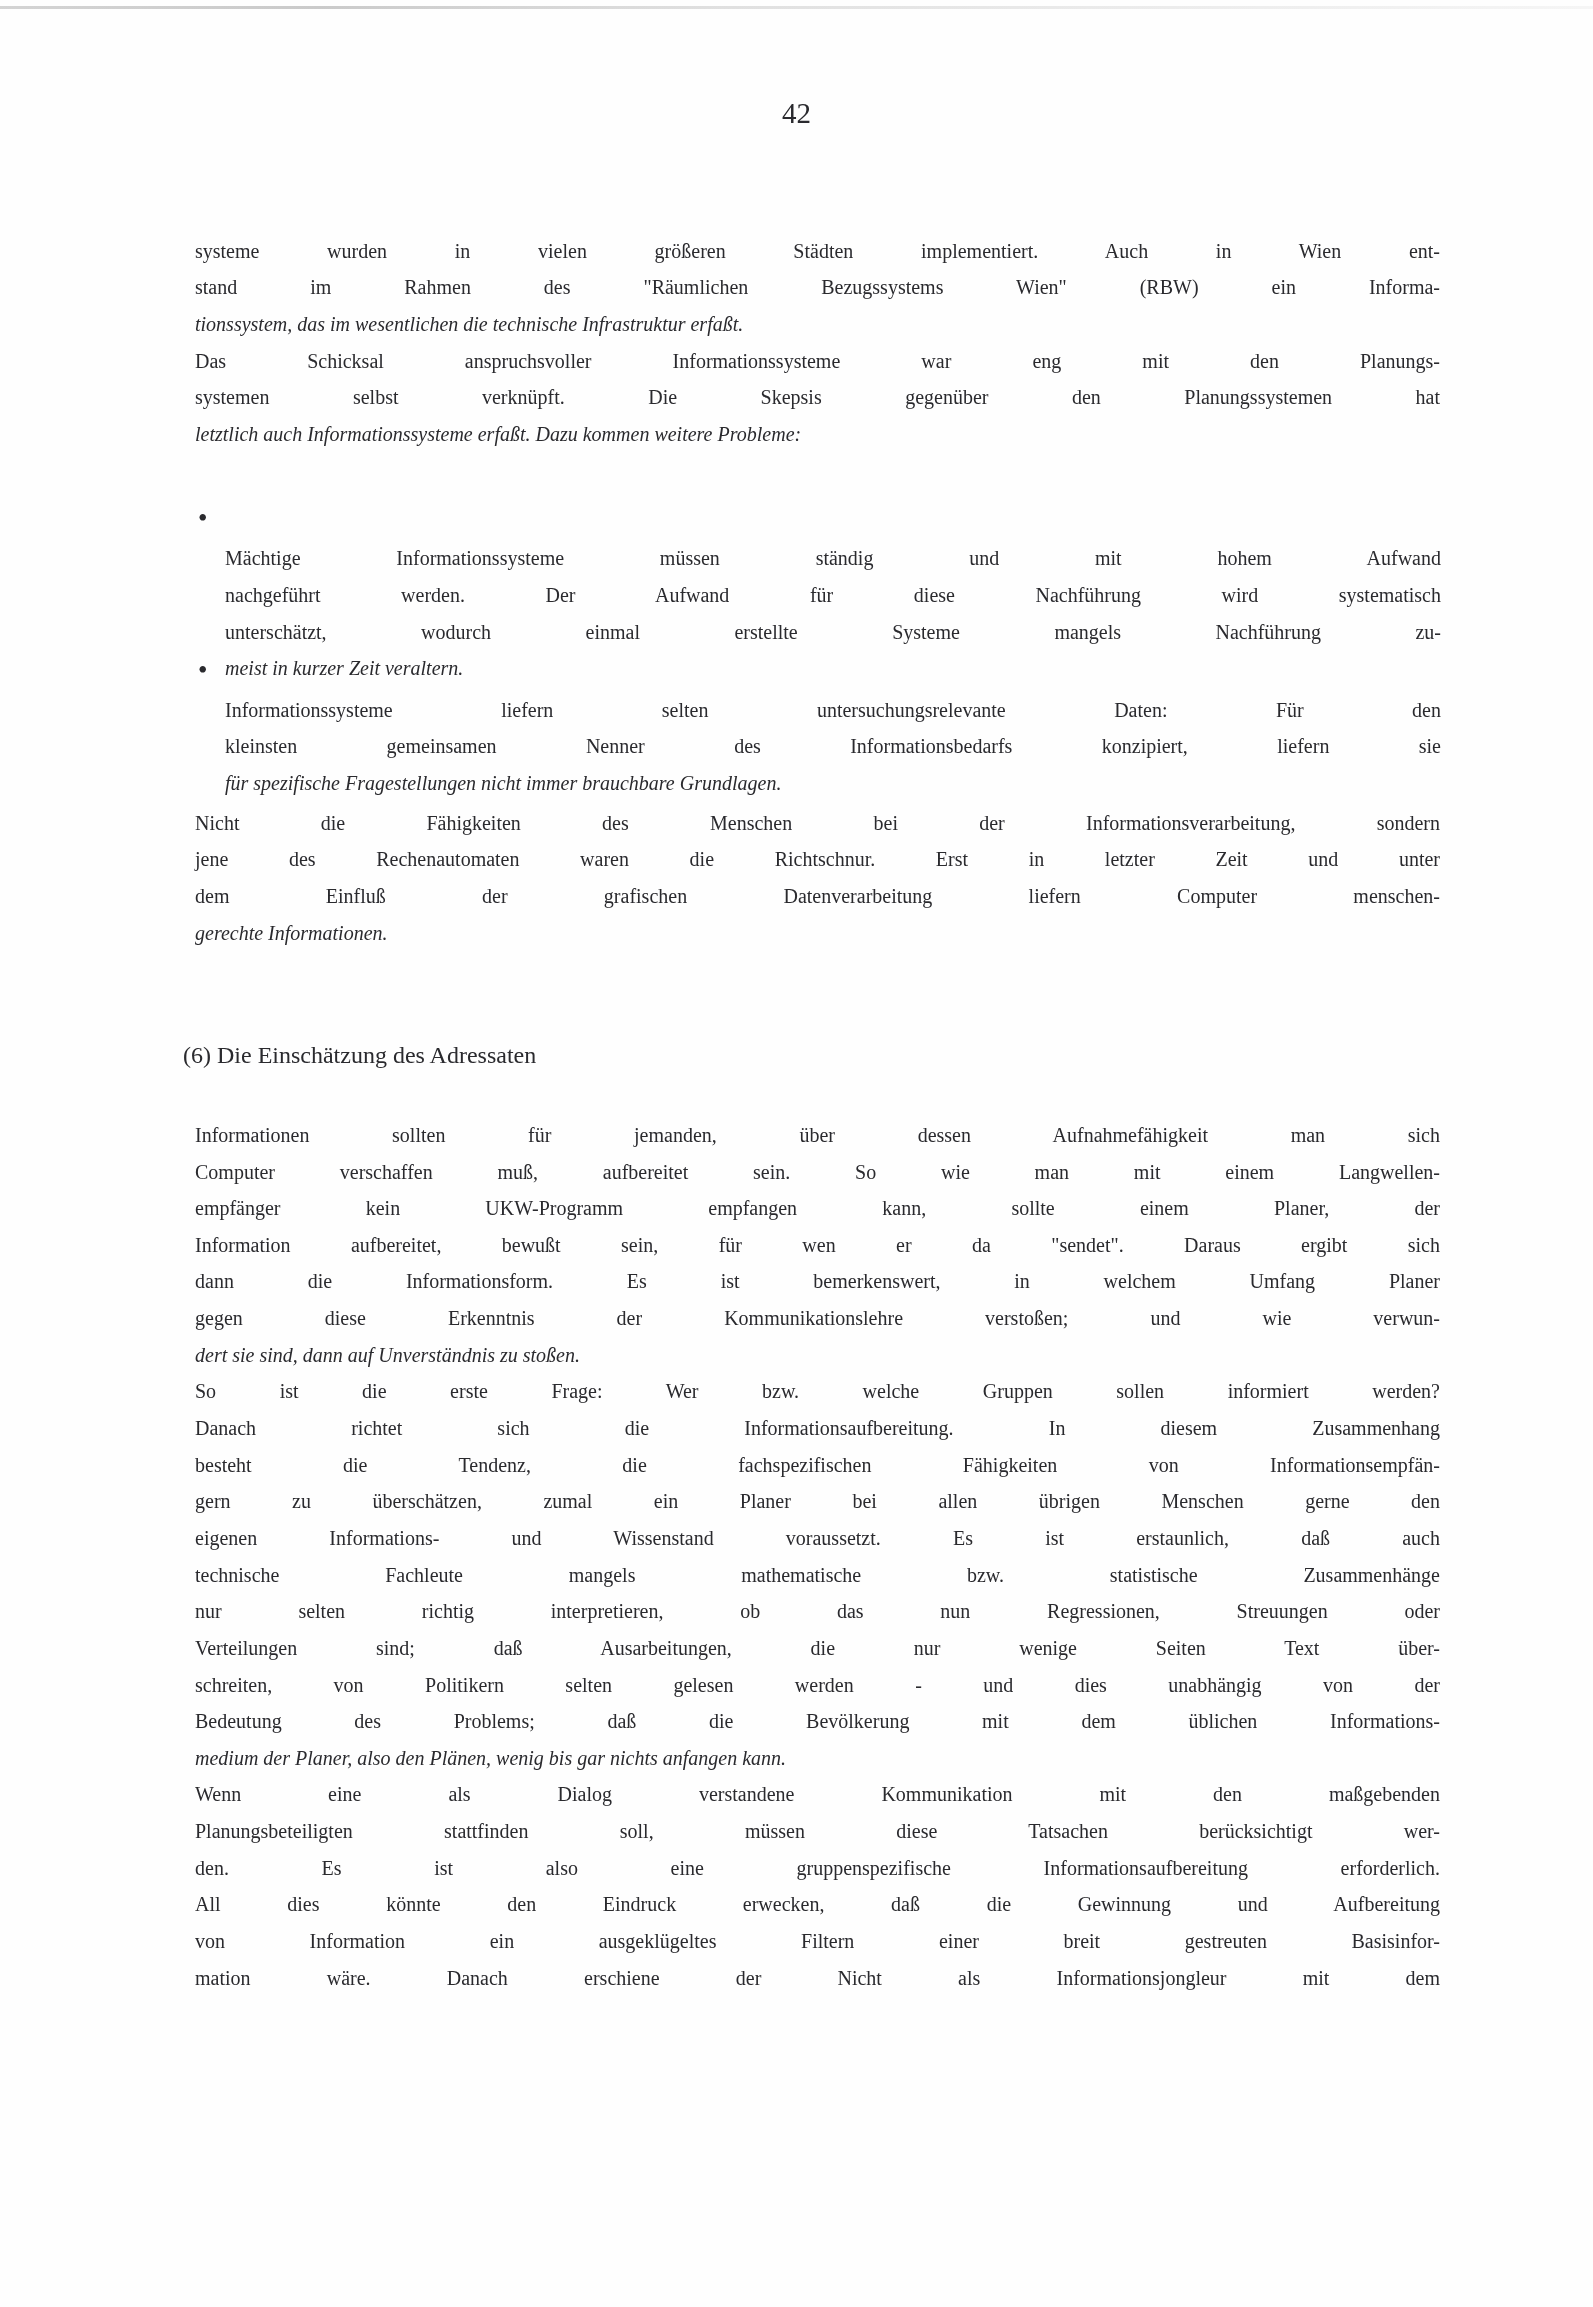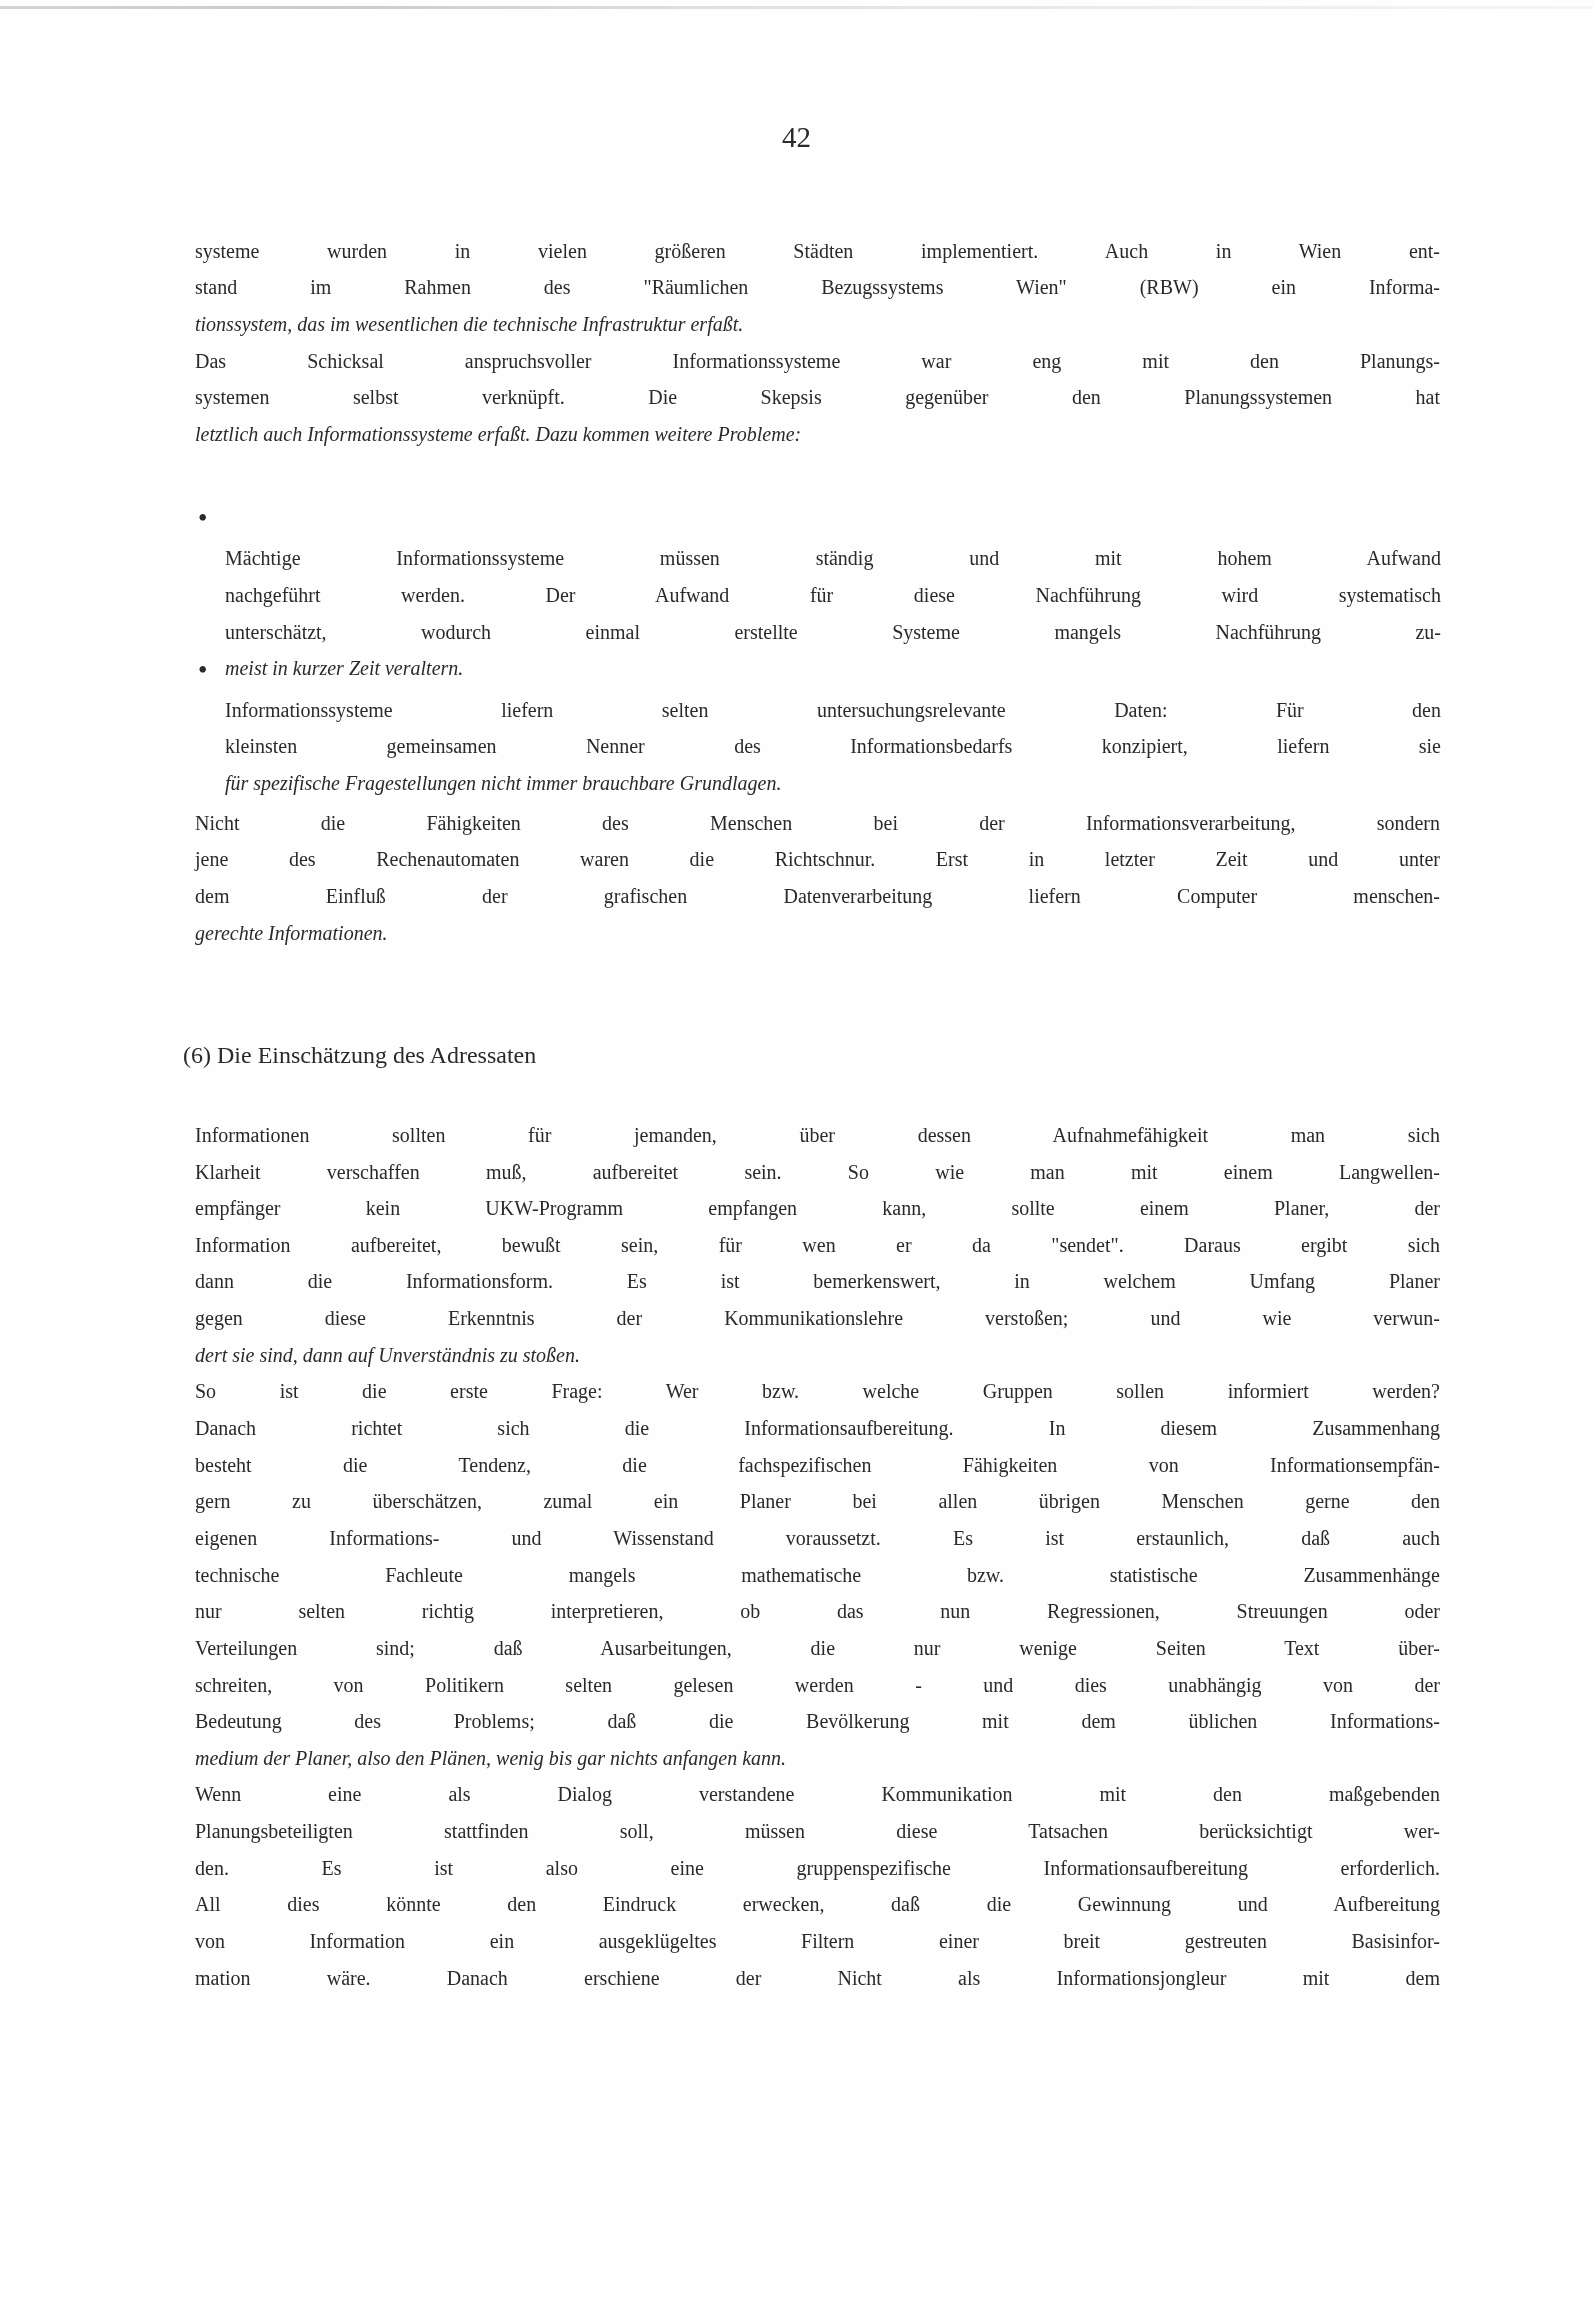--- a/index.html
+++ b/index.html
@@ -14,21 +14,20 @@
   .scan-edge {
     position: absolute; left: 0; top: 6.4px; width: 1593px; height: 2.4px;
     background: linear-gradient(to right, #c9c9c9 0%, #bdbdbd 20%, #d8d8d8 45%, #e6e6e6 70%, #f3f3f3 100%);
     opacity: 0.8;
   }
   .page-number {
     position: absolute; top: 97px; left: 0; width: 1593px;
     text-align: center;
     font-family: "Liberation Serif", serif;
     font-size: 29px;
-    margin-top: 24px;
   }
   .line {
     position: absolute;
     left: 195px; width: 1245px;
     font-family: "Liberation Serif", serif;
     font-size: 20px;
     line-height: 37px;
     white-space: nowrap;
     text-align: justify;
     text-align-last: justify;
@@ -83,21 +82,21 @@
   <div class="line" style="top:805px">Nicht die Fähigkeiten des Menschen bei der Informationsverarbeitung, sondern</div>
   <div class="line" style="top:841px">jene des Rechenautomaten waren die Richtschnur. Erst in letzter Zeit und unter</div>
   <div class="line" style="top:878px">dem Einfluß der grafischen Datenverarbeitung liefern Computer menschen-</div>
   <div class="line last" style="top:915px">gerechte Informationen.</div>
 </div>
 
 <div class="heading" style="top:1037px">(6) Die Einschätzung des Adressaten</div>
 
 <div>
   <div class="line" style="top:1117px">Informationen sollten für jemanden, über dessen Aufnahmefähigkeit man sich</div>
-  <div class="line" style="top:1154px">Klarheit verschaffen muß, aufbereitet  sein. So wie man mit einem Langwellen-</div>
+  <div class="line" style="top:1154px">Computer verschaffen muß, aufbereitet  sein. So wie man mit einem Langwellen-</div>
   <div class="line" style="top:1190px">empfänger kein UKW-Programm empfangen kann, sollte einem Planer, der</div>
   <div class="line" style="top:1227px">Information aufbereitet, bewußt sein, für wen er da "sendet". Daraus ergibt sich</div>
   <div class="line" style="top:1263px">dann die Informationsform. Es ist bemerkenswert, in welchem Umfang Planer</div>
   <div class="line" style="top:1300px">gegen diese Erkenntnis der Kommunikationslehre verstoßen; und wie verwun-</div>
   <div class="line last" style="top:1337px">dert sie sind, dann auf Unverständnis zu stoßen.</div>
 </div>
 
 <div>
   <div class="line" style="top:1373px">So ist die erste Frage: Wer bzw. welche Gruppen sollen informiert werden?</div>
   <div class="line" style="top:1410px">Danach richtet sich die Informationsaufbereitung. In diesem Zusammenhang</div>

